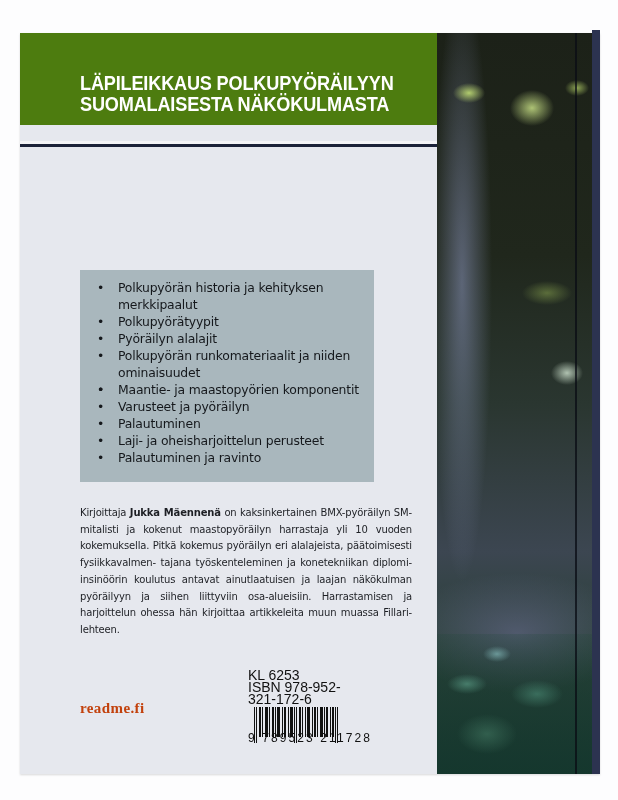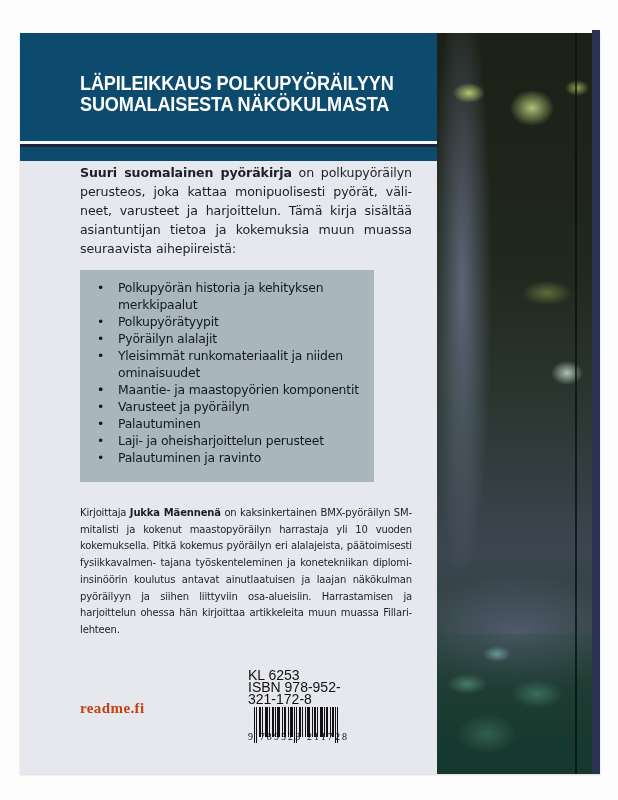--- a/index.html
+++ b/index.html
@@ -6,22 +6,22 @@
     body {
       width: 618px; height: 800px; background: #fdfdfe;
       position: relative; overflow: hidden;
       font-family: "DejaVu Sans", sans-serif;
     }
     .book {
       position: absolute; left: 20px; top: 33px; width: 580px; height: 741px;
       background: #e6e8ee; box-shadow: 0 1px 2px rgba(0,0,0,0.15);
     }
     .header {
-      position: absolute; left: 0; top: 0; width: 417px; height: 128px;
-      background: #0c4a6e;
+      position: absolute; left: 0; top: 0; width: 417px; height: 92px;
+      background: #4d7c0f;
     }
     .header-title {
       position: absolute; left: 60px; top: 40px; margin: 0;
       color: #ffffff; font-family: "Liberation Sans", sans-serif;
       font-weight: bold; font-size: 19.5px; line-height: 21px;
       letter-spacing: -0.2px; transform: scaleX(0.93); transform-origin: left top;
       white-space: nowrap;
     }
     .header-rule-white { position: absolute; left: 0; top: 108px; width: 417px; height: 3px; background: #f4f4f6; }
     .header-rule-dark { position: absolute; left: 0; top: 111px; width: 417px; height: 3px; background: #1c2238; }
@@ -54,21 +54,21 @@
       position: absolute; left: 60px; top: 667px; color: #c2410c;
       font-family: Liberation Serif, serif; font-weight: bold; font-size: 15px;
       letter-spacing: 0.4px;
     }
     .barcode-block { position: absolute; left: 228px; top: 636px; width: 120px; }
     .kl-code, .isbn { font-family: "Liberation Sans", sans-serif; font-size: 14px; line-height: 12px; color: #111; }
     .bars { display: flex; align-items: flex-start; height: 30px; margin-top: 2px; margin-left: 6px; }
     .bars span { display: block; height: 100%; background: #111; margin-right: 1px; }
     .bars span.tall { height: 36px; }
     .ean-digits {
-      font-family: Liberation Serif, serif; font-size: 10px; letter-spacing: 2.1px; color: #111;
+      font-family: Liberation Sans, sans-serif; font-size: 12px; letter-spacing: 2.1px; color: #111;
       margin-top: -6px; white-space: nowrap;
     }
     .photo {
       position: absolute; left: 417px; top: 0; width: 163px; height: 741px;
       background:
         radial-gradient(ellipse 16px 10px at 32px 60px, rgba(200,230,120,0.85), transparent),
         radial-gradient(ellipse 22px 18px at 95px 75px, rgba(210,235,140,0.8), transparent),
         radial-gradient(ellipse 12px 8px at 140px 55px, rgba(190,220,110,0.7), transparent),
         radial-gradient(ellipse 25px 12px at 110px 260px, rgba(160,190,90,0.45), transparent),
         radial-gradient(ellipse 16px 12px at 130px 340px, rgba(210,230,210,0.8), transparent),
@@ -95,44 +95,43 @@
 
   <div class="header">
     <h1 class="header-title">
       <span>LÄPILEIKKAUS POLKUPYÖRÄILYYN</span><br>
       <span>SUOMALAISESTA NÄKÖKULMASTA</span>
     </h1>
   </div>
   <div class="header-rule-white"></div>
   <div class="header-rule-dark"></div>
 
-  <p class="intro"><b>Suuri suomalainen pyöräkirja</b><span> on polkupyöräilyn perusteos, joka kattaa monipuolisesti pyörät, väli- neet, varusteet ja harjoittelun. Tämä kirja sisältää asiantuntijan tietoa ja kokemuksia muun muassa seuraavista aihepiireistä:</span></p>
 
   <div class="topics-box">
     <ul class="topics">
       <li><span class="bullet">•</span><span>Polkupyörän historia ja kehityksen merkkipaalut</span></li>
       <li><span class="bullet">•</span><span>Polkupyörätyypit</span></li>
       <li><span class="bullet">•</span><span>Pyöräilyn alalajit</span></li>
-      <li><span class="bullet">•</span><span>Yleisimmät runkomateriaalit ja niiden ominaisuudet</span></li>
+      <li><span class="bullet">•</span><span>Polkupyörän runkomateriaalit ja niiden ominaisuudet</span></li>
       <li><span class="bullet">•</span></li>
       <li><span class="bullet">•</span><span>Maantie- ja maastopyörien komponentit</span></li>
       <li><span class="bullet">•</span><span>Varusteet ja pyöräilyn</span></li>
       <li><span class="bullet">•</span><span>Palautuminen</span></li>
       <li><span class="bullet">•</span><span>Laji- ja oheisharjoittelun perusteet</span></li>
       <li><span class="bullet">•</span><span>Palautuminen ja ravinto</span></li>
     </ul>
   </div>
 
   <p class="author"><span>Kirjoittaja </span><b>Jukka Mäennenä</b><span> on kaksinkertainen BMX-pyöräilyn SM-mitalisti ja kokenut maastopyöräilyn harrastaja yli 10 vuoden kokemuksella. Pitkä kokemus pyöräilyn eri alalajeista, päätoimisesti fysiikkavalmen- tajana työskenteleminen ja konetekniikan diplomi- insinöörin koulutus antavat ainutlaatuisen ja laajan näkökulman pyöräilyyn ja siihen liittyviin osa-alueisiin. Harrastamisen ja harjoittelun ohessa hän kirjoittaa artikkeleita muun muassa Fillari-lehteen.</span></p>
 
   <div class="publisher">readme.fi</div>
 
   <div class="barcode-block">
     <div class="kl-code">KL 6253</div>
-    <div class="isbn">ISBN 978-952-321-172-8</div>
+    <div class="isbn">ISBN 978-952-321-172-6</div>
     <div class="bars">
       <span class="tall" style="width:1px"></span>
         <span class="tall" style="width:1px;margin-right:2px"></span>
       <span style="width:2px"></span>
         <span style="width:1px;margin-right:2px"></span>
         <span style="width:3px"></span>
       <span style="width:1px;margin-right:2px"></span>
         <span style="width:2px"></span>
         <span style="width:1px"></span>
       <span style="width:3px;margin-right:2px"></span>

